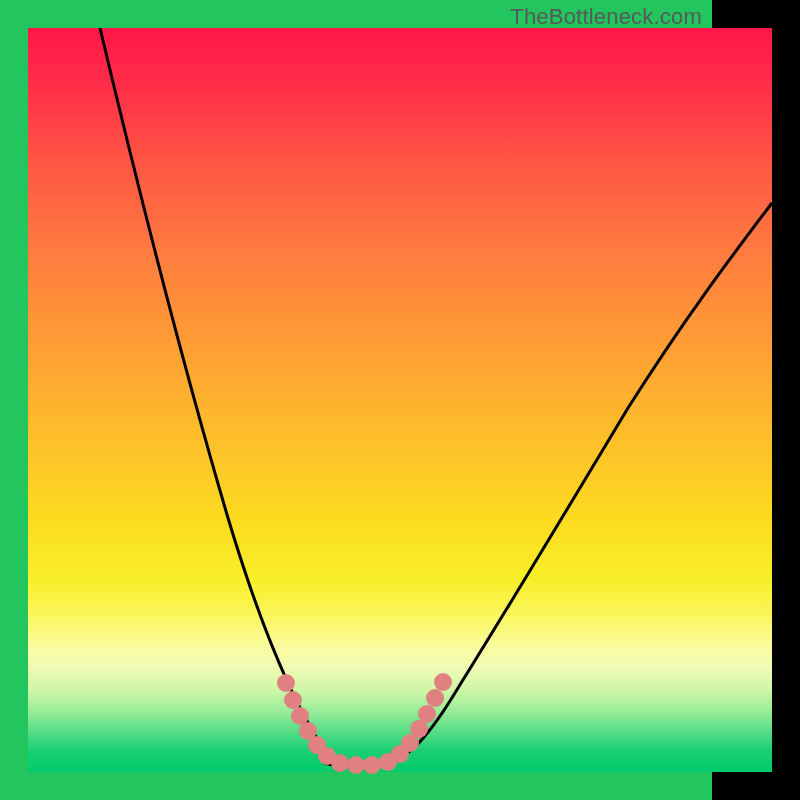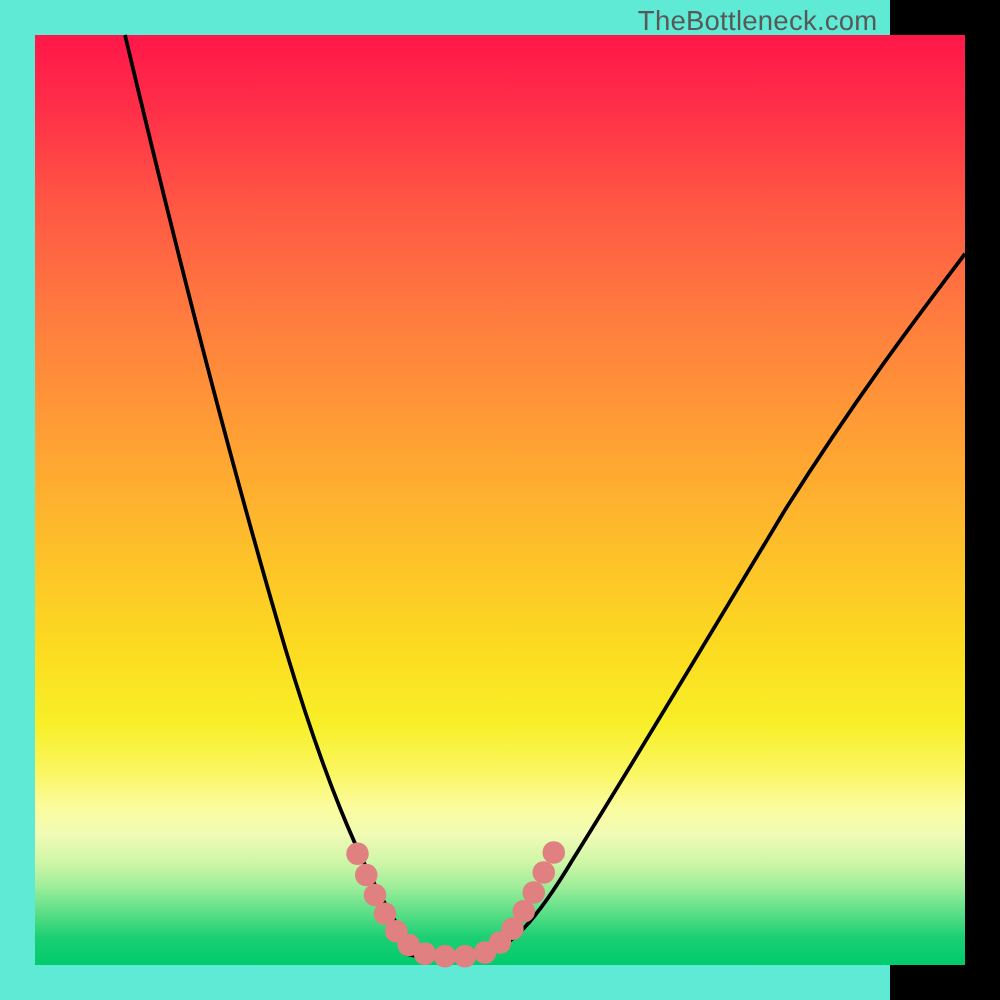--- a/index.html
+++ b/index.html
@@ -8,21 +8,21 @@
     width: 800px;
     height: 800px;
     background: #000;
     font-family: Arial, Helvetica, sans-serif;
     overflow: hidden;
   }
   .frame {
     position: absolute;
     left: 0; top: 0;
     width: 712px; height: 800px;
-    background: #5eead4;
+    background: #22c55e;
   }
   .plot {
     position: absolute;
     left: 28px;
     top: 28px;
     width: 744px;
     height: 744px;
     
     background: linear-gradient(
       to bottom,

